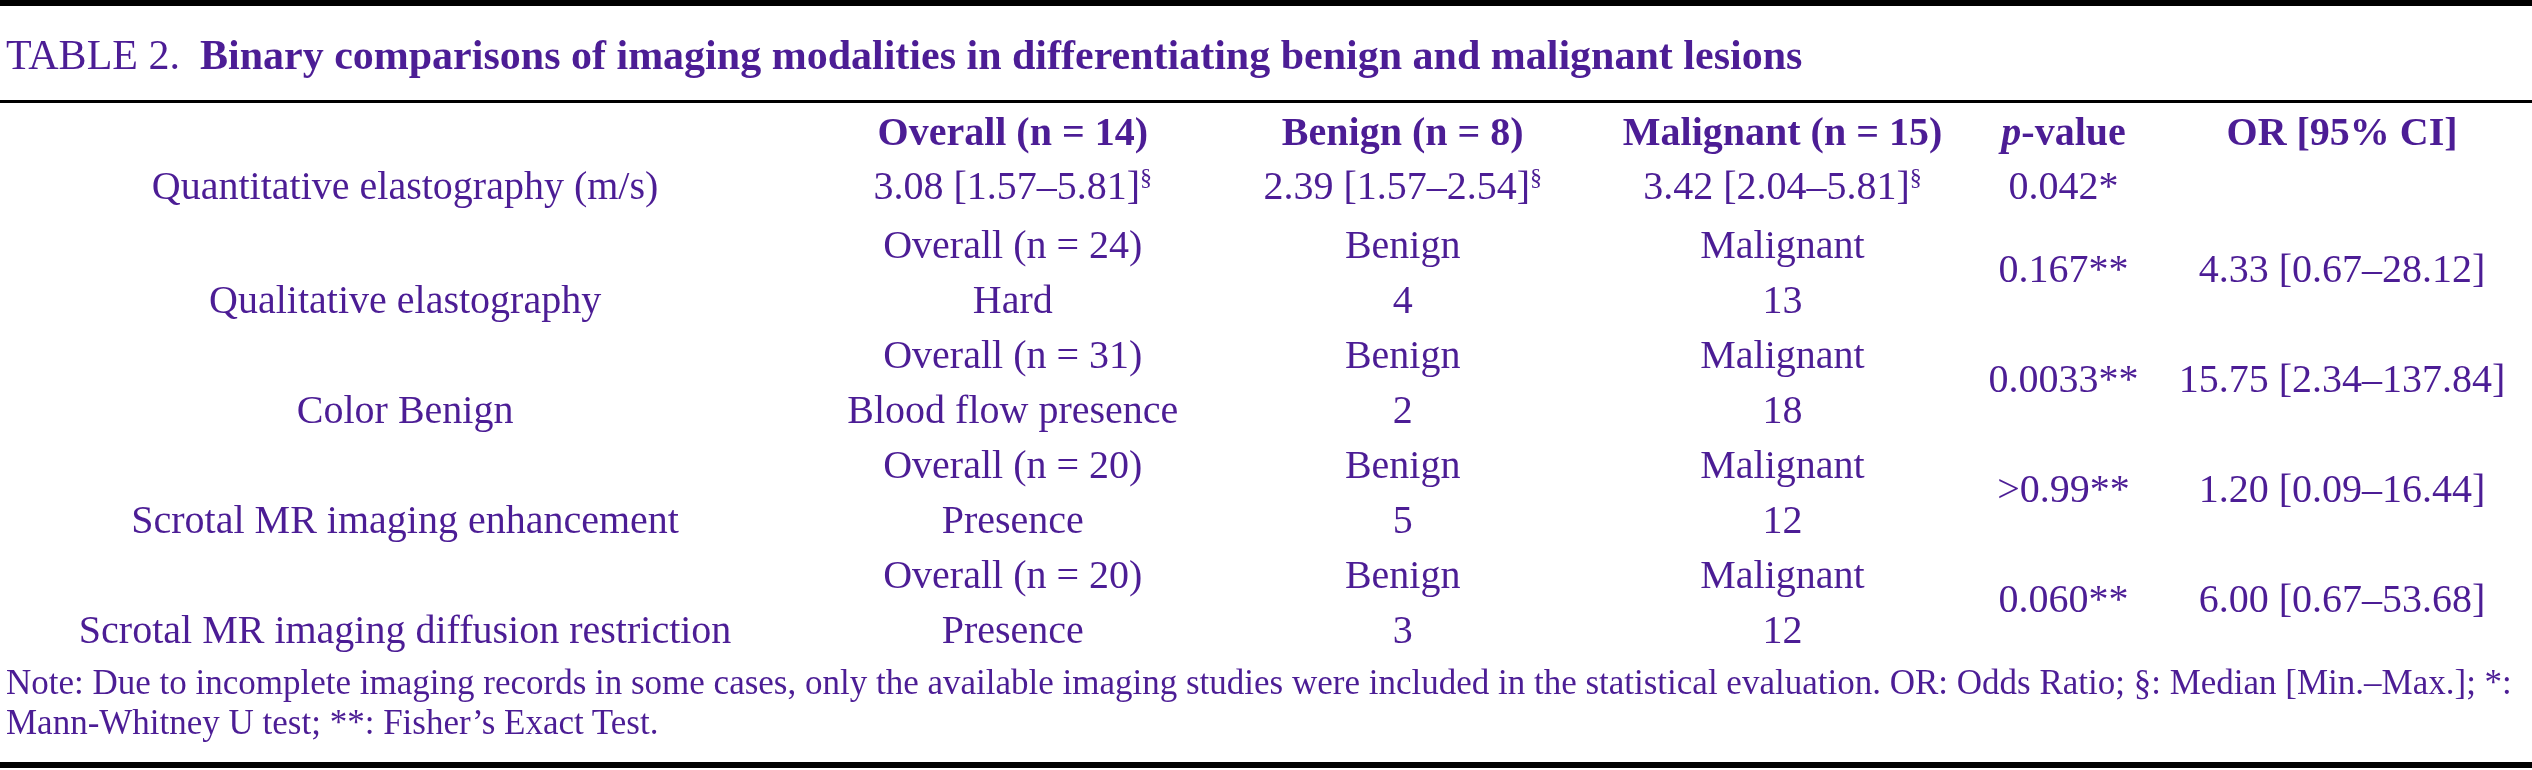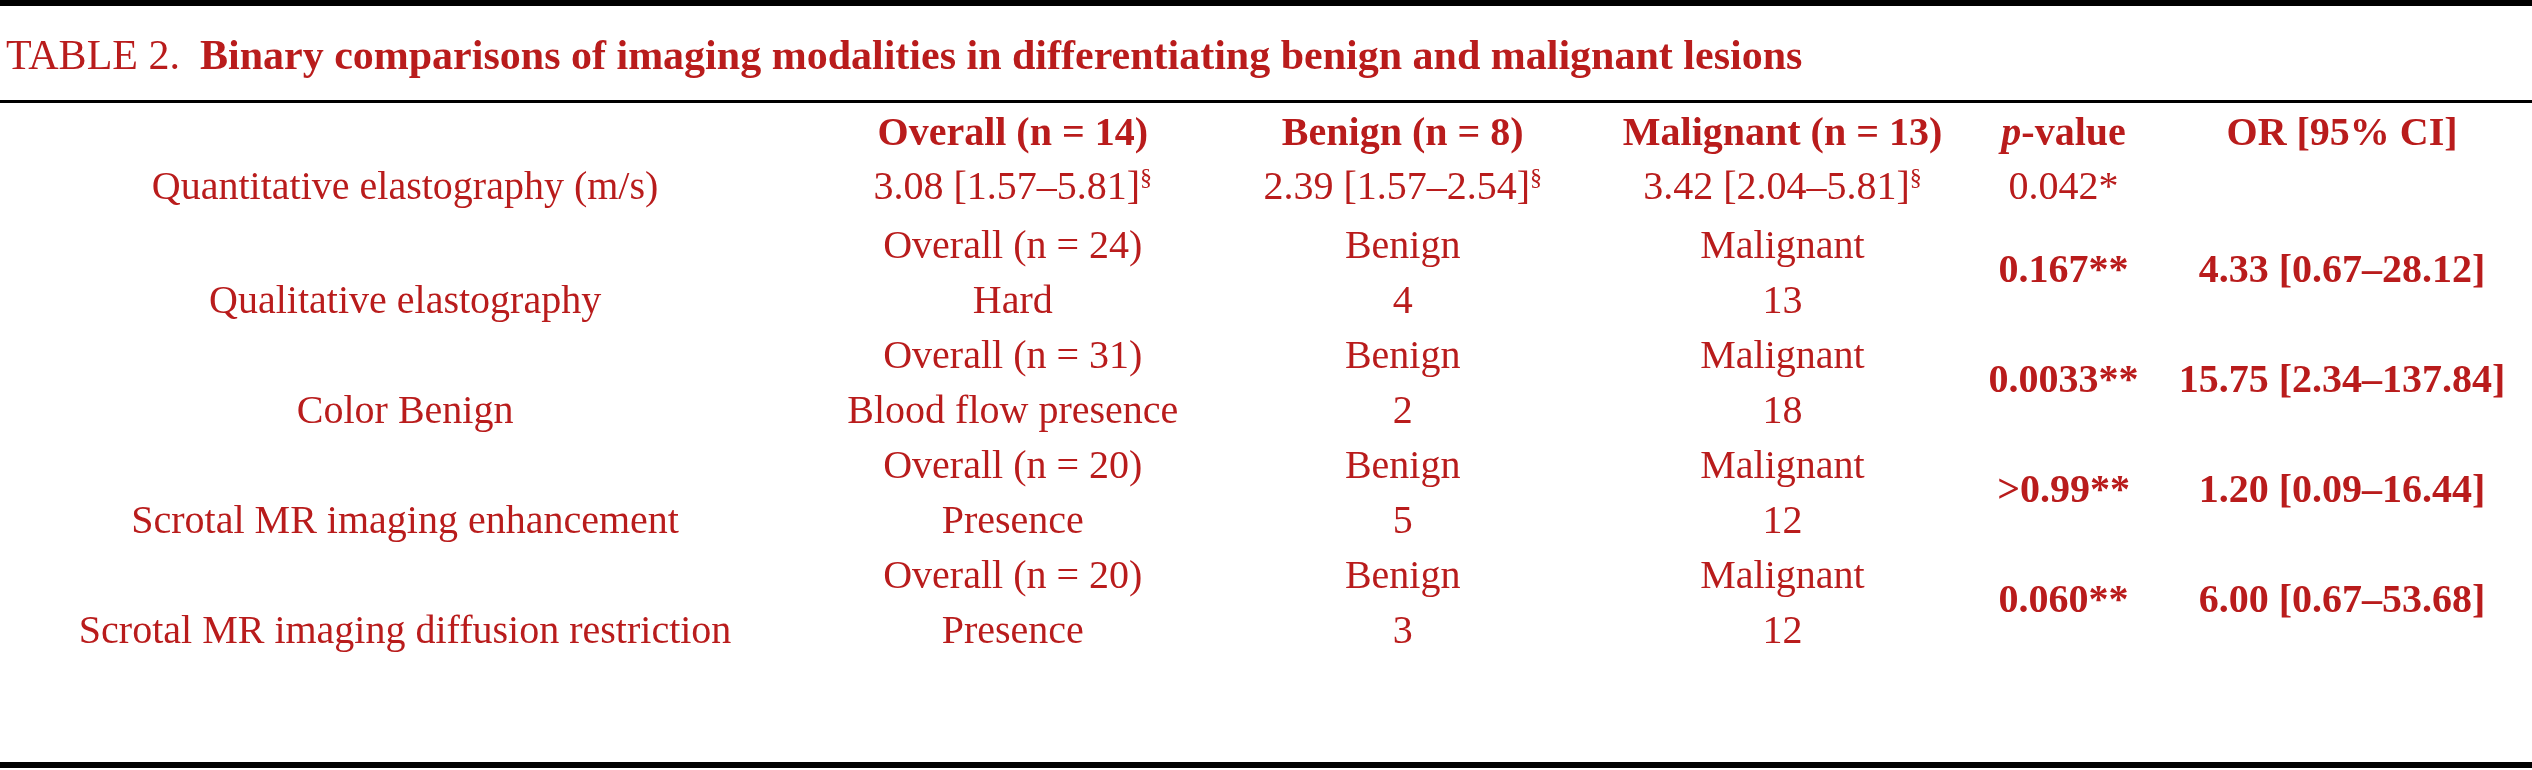--- a/index.html
+++ b/index.html
@@ -1,21 +1,21 @@
 <!DOCTYPE html>
 <html><head>
 <meta charset="utf-8">
 <style>
   html, body { margin: 0; padding: 0; background: #ffffff; }
   .page {
     position: relative;
     width: 2532px;
     height: 770px;
     background: #ffffff;
-    color: #b91c1c;
+    color: #4c1d95;
     font-family: "Liberation Serif", "DejaVu Serif", serif;
     box-sizing: border-box;
     overflow: hidden;
   }
   .rule-thick { height: 6px; background: #000000; width: 100%; }
   .rule-thin  { height: 3px; background: #000000; width: 100%; }
   .bottom-rule { position: absolute; left: 0; right: 0; bottom: 2px; height: 6px; background: #000000; }
 
   .title {
     padding: 26px 6px 22px 6px;
@@ -47,21 +47,21 @@
   col.c5 { width: 7%;    }
   col.c6 { width: 15%;   }
 
   tr.hdr    { height: 52px; }
   tr.hdr td { font-weight: bold; }
   tr.single { height: 56px; }
   tr.ga     { height: 62px; }
   tr.gb     { height: 48px; }
   td.mod    { font-weight: normal; }
   td.hb     { font-weight: normal; padding-top: 14px; }
-  td.span2  { vertical-align: middle; font-weight: bold; }
+  td.span2  { vertical-align: middle; font-weight: normal; }
   .it       { font-style: italic; }
   sup.sec   { font-size: 24px; line-height: 0; }
 
   .note {
     padding: 10px 6px 0 6px;
     font-size: 35px;
     line-height: 1.15;
     text-align: left;
   }
 </style>
@@ -86,21 +86,21 @@
         <col class="c4">
         <col class="c5">
         <col class="c6">
     </colgroup>
 
     <tbody>
         <tr class="hdr">
       <td></td>
       <td>Overall (n = 14)</td>
       <td>Benign (n = 8)</td>
-      <td>Malignant (n = 13)</td>
+      <td>Malignant (n = 15)</td>
       <td><span class="it">p</span><span>-value</span></td>
       <td>OR [95% CI]</td>
     </tr>
 
     <tr class="single">
       <td class="mod">Quantitative elastography (m/s)</td>
       <td><span>3.08 [1.57–5.81]</span><sup class="sec">§</sup></td>
       <td><span>2.39 [1.57–2.54]</span><sup class="sec">§</sup></td>
       <td><span>3.42 [2.04–5.81]</span><sup class="sec">§</sup></td>
       <td>0.042*</td>
@@ -162,16 +162,17 @@
     </tr>
     <tr class="gb">
       <td class="mod">Scrotal MR imaging diffusion restriction</td>
       <td>Presence</td>
       <td>3</td>
       <td>12</td>
     </tr>
   </tbody>
     </table>
 
+  <div class="note">Note: Due to incomplete imaging records in some cases, only the available imaging studies were included in the statistical evaluation. OR: Odds Ratio; §: Median [Min.–Max.]; *: Mann-Whitney U test; **: Fisher’s Exact Test.</div>
 
   <div class="bottom-rule"></div>
 
 </div>
 
 </body></html>

